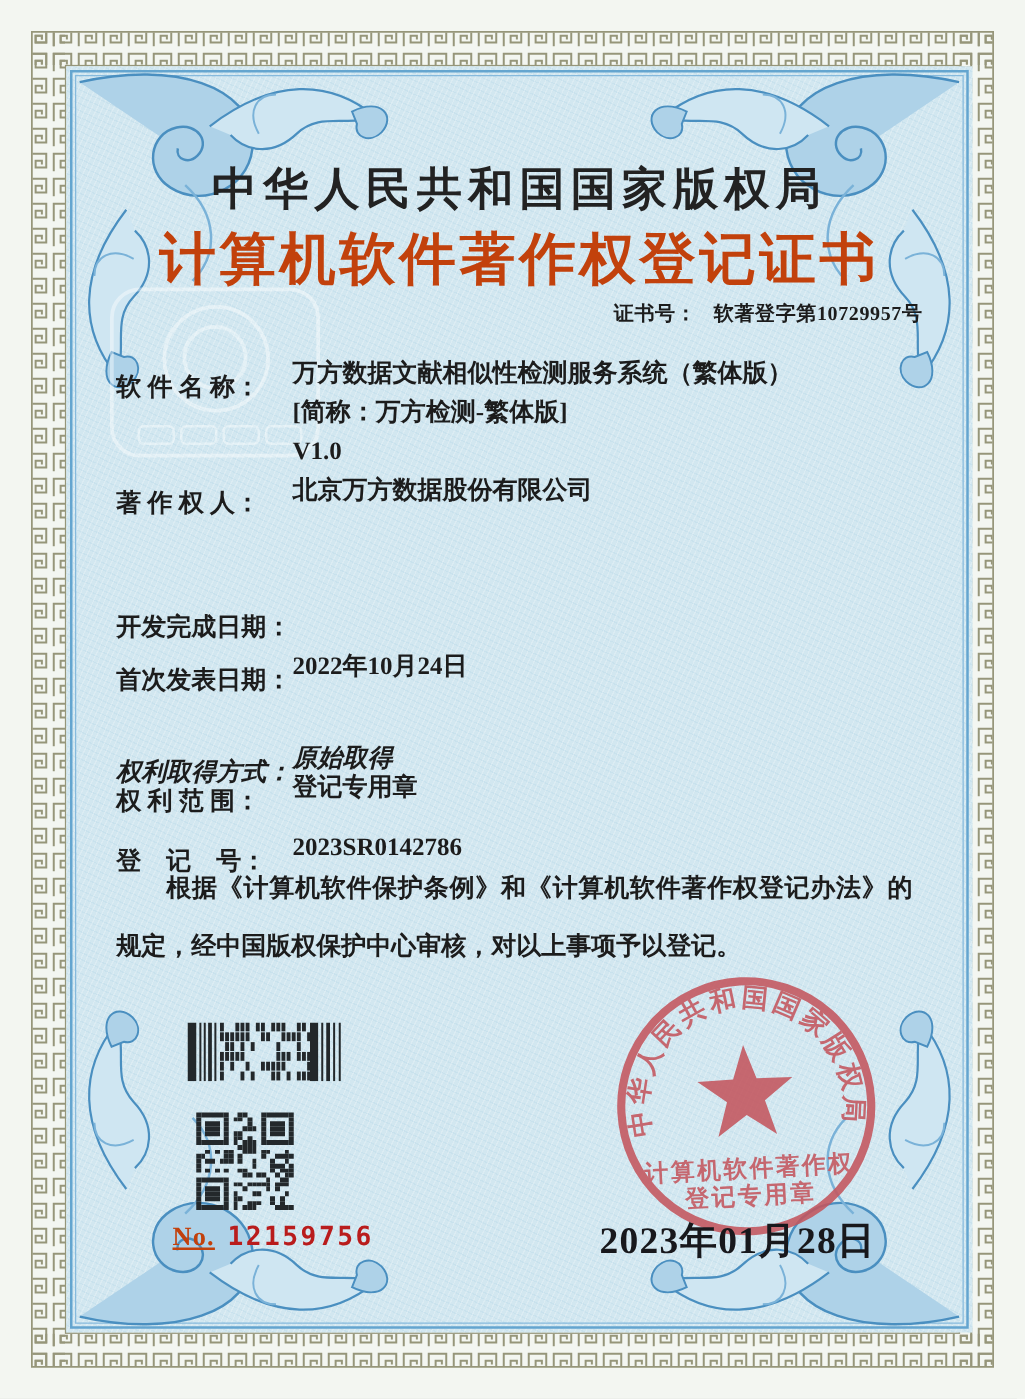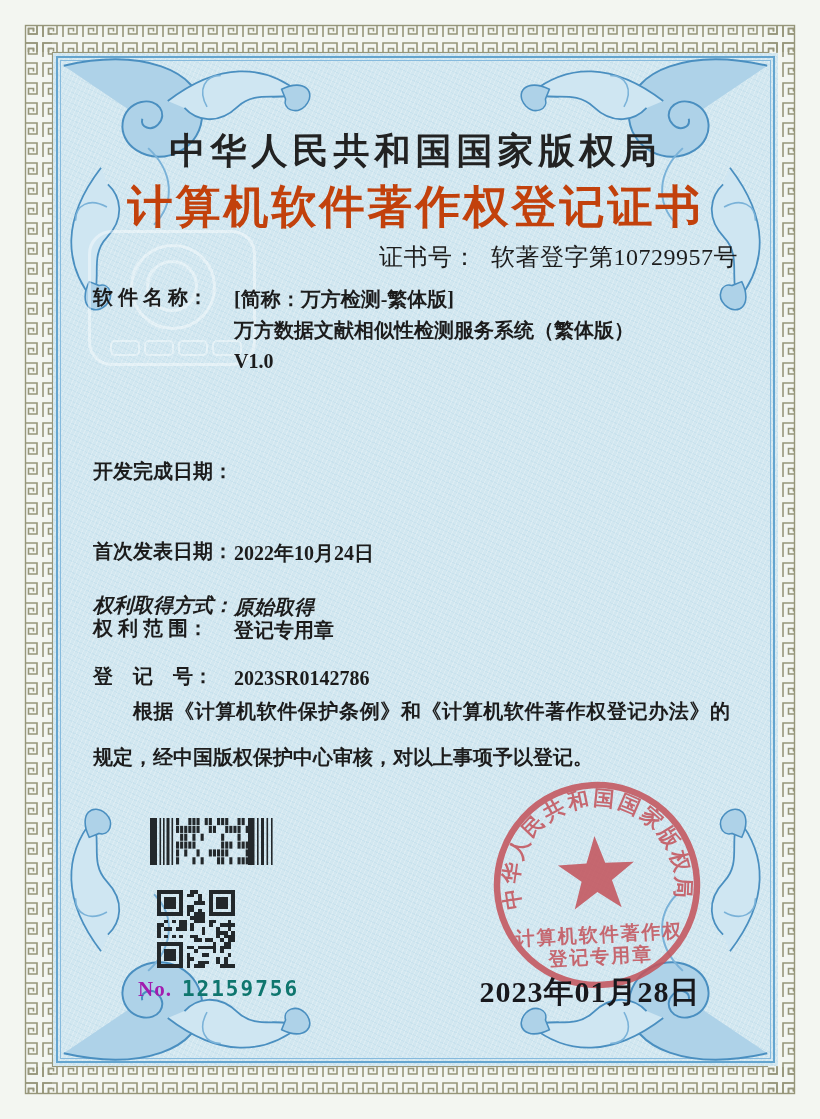--- a/index.html
+++ b/index.html
@@ -36,45 +36,45 @@
 
   .authority{
     position:absolute;left:0;top:127px;width:100%;text-align:center;
     font-size:36px;font-weight:800;letter-spacing:5px;color:#222;
   }
   .main-title{
     position:absolute;left:0;top:177px;width:100%;text-align:center;
     font-size:45px;font-weight:800;letter-spacing:3px;color:#c2410c;
   }
   .cert-no{
-    position:absolute;right:93px;top:241px;font-size:24px;font-weight:400;letter-spacing:.5px;
+    position:absolute;right:93px;top:241px;font-size:16px;font-weight:700;letter-spacing:.5px;
   }
   .cert-no .v{margin-left:14px;}
 
   .field{position:absolute;left:93px;width:660px;font-size:20px;font-weight:700;}
-  .field .lbl{display:inline-block;width:141px;vertical-align:top;white-space:pre;}
+  .field .lbl{display:inline-block;width:141px;vertical-align:top;white-space:pre;margin-top:12px;}
   .field .val{display:inline-block;width:505px;vertical-align:top;}
   .field .val .ln{display:block;line-height:31px;}
-  .f1{top:284px;} .f2{top:377px;} .f3{top:458px;} .f4{top:538px;}
+  .f1{top:284px;} .f2{top:377px;} .f3{top:476px;} .f4{top:518px;}
   .f5{top:592px;font-style:italic;} .f6{top:615px;} .f7{top:663px;}
 
   .statement{
     position:absolute;left:93px;top:688px;width:637px;
     font-size:20px;font-weight:600;line-height:46px;text-indent:2em;text-align:justify;
   }
 
   .barcode{position:absolute;left:150px;top:818px;}
   .qr{position:absolute;left:157px;top:890px;width:78px;height:78px;display:grid;
       grid-template-columns:repeat(21,1fr);grid-template-rows:repeat(21,1fr);}
   .qr .m{background:transparent;}
   .qr .on{background:#23282b;}
 
   .serial{position:absolute;left:138px;top:977px;font-size:21px;}
-  .serial .no{color:#a21caf;font-weight:600;letter-spacing:1px;}
-  .serial .num{color:#0f766e;font-family:"DejaVu Sans Mono","Liberation Mono",monospace;
+  .serial .no{color:#c2410c;font-weight:600;letter-spacing:1px;text-decoration:underline;}
+  .serial .num{color:#b91c1c;font-family:"DejaVu Sans Mono","Liberation Mono",monospace;
                font-weight:600;letter-spacing:2px;margin-left:10px;}
   .issue-date{position:absolute;left:470px;top:972px;width:240px;text-align:center;
               font-size:30px;font-weight:700;letter-spacing:1px;color:#18181c;}
 
   .seal{position:absolute;left:487px;top:775px;width:220px;height:220px;
         opacity:.88;transform:rotate(-3deg);}
 </style>
 </head>
 <body>
 
@@ -135,21 +135,24 @@
     <div class="wm-tab" style="left:124px;"></div>
   </div>
 
   <div class="authority">中华人民共和国国家版权局</div>
   <div class="main-title">计算机软件著作权登记证书</div>
   <div class="cert-no">
     <span>证书号：</span><span class="v">软著登字第10729957号</span>
   </div>
 
   <div class="field f1">
-    <span class="lbl">软 件 名 称：</span><span class="val"><span class="ln">[简称：万方检测-繁体版]</span><span class="ln">万方数据文献相似性检测服务系统（繁体版）</span><span class="ln">V1.0</span></span>
+    <span class="lbl">软 件 名 称：</span><span class="val"><span class="ln">万方数据文献相似性检测服务系统（繁体版）</span><span class="ln">[简称：万方检测-繁体版]</span><span class="ln">V1.0</span></span>
+  </div>
+  <div class="field f2">
+    <span class="lbl">著 作 权 人：</span><span class="val"><span class="ln">北京万方数据股份有限公司</span></span>
   </div>
   <div class="field f3">
     <span class="lbl">开发完成日期：</span>
   </div>
   <div class="field f4">
     <span class="lbl">首次发表日期：</span><span class="val"><span class="ln">2022年10月24日</span></span>
   </div>
   <div class="field f5">
     <span class="lbl">权利取得方式：</span><span class="val"><span class="ln">原始取得</span></span>
   </div>

